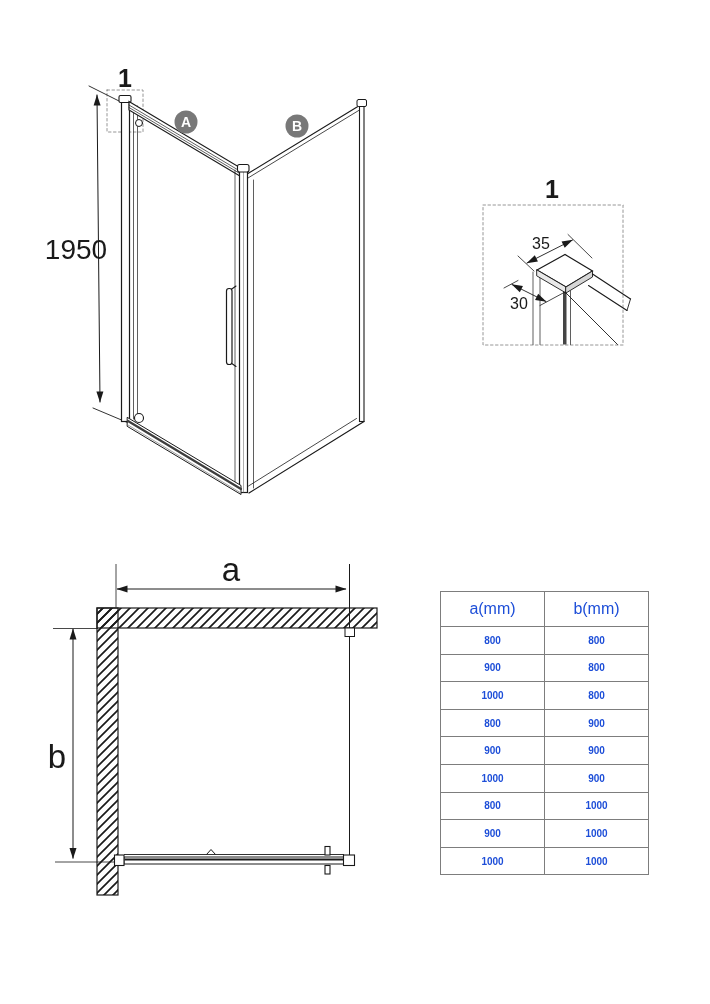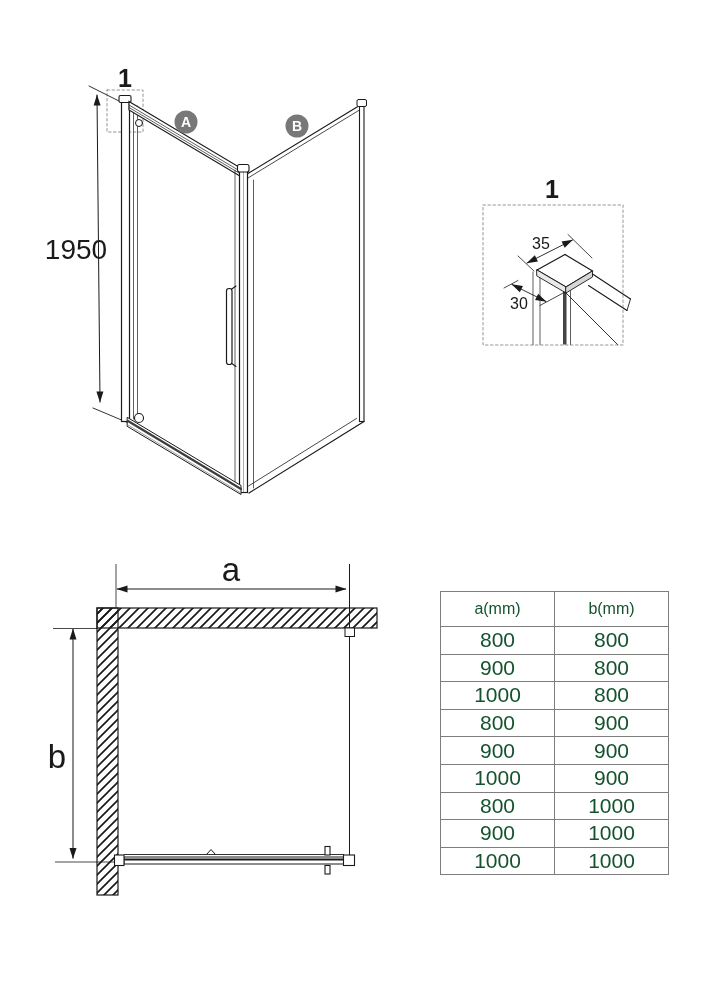--- a/index.html
+++ b/index.html
@@ -14,36 +14,36 @@
   svg text{fill:#1a1a1a;}
   .dim-label{font-size:28px;}
   .dim-label-small{font-size:16px;}
   .axis-label{font-size:33px;}
   .callout{font-size:25px;font-weight:bold;}
   .badge-letter{font-size:14px;font-weight:bold;fill:#ffffff;}
 
   .size-table{
     position:absolute;
     left:440px;top:591px;
-    width:229px;
+    width:209px;
     border-collapse:collapse;
     table-layout:fixed;
     font-family:"Liberation Sans", sans-serif;
-    color:#14532d;
+    color:#1d4ed8;
     background:#fff;
   }
   .size-table th,.size-table td{
     border:1px solid #7d7d7d;
     text-align:center;
     vertical-align:middle;
     padding:0;
     font-weight:normal;
   }
   .size-table th{height:34px;font-size:16px;}
-  .size-table td{height:26.6px;font-size:21px;}
+  .size-table td{height:26.6px;font-size:10px;font-weight:bold;}
 </style>
 </head>
 <body>
 
 <div class="canvas">
 
   <svg class="drawing" width="710" height="1004" viewBox="0 0 710 1004">
     <defs>
       <marker id="arr" viewBox="0 0 12 9" markerWidth="12" markerHeight="9" refX="11" refY="4.5" orient="auto-start-reverse" markerUnits="userSpaceOnUse">
         <path d="M0.5,1 L11.5,4.5 L0.5,8 Z" fill="#1a1a1a"></path>

